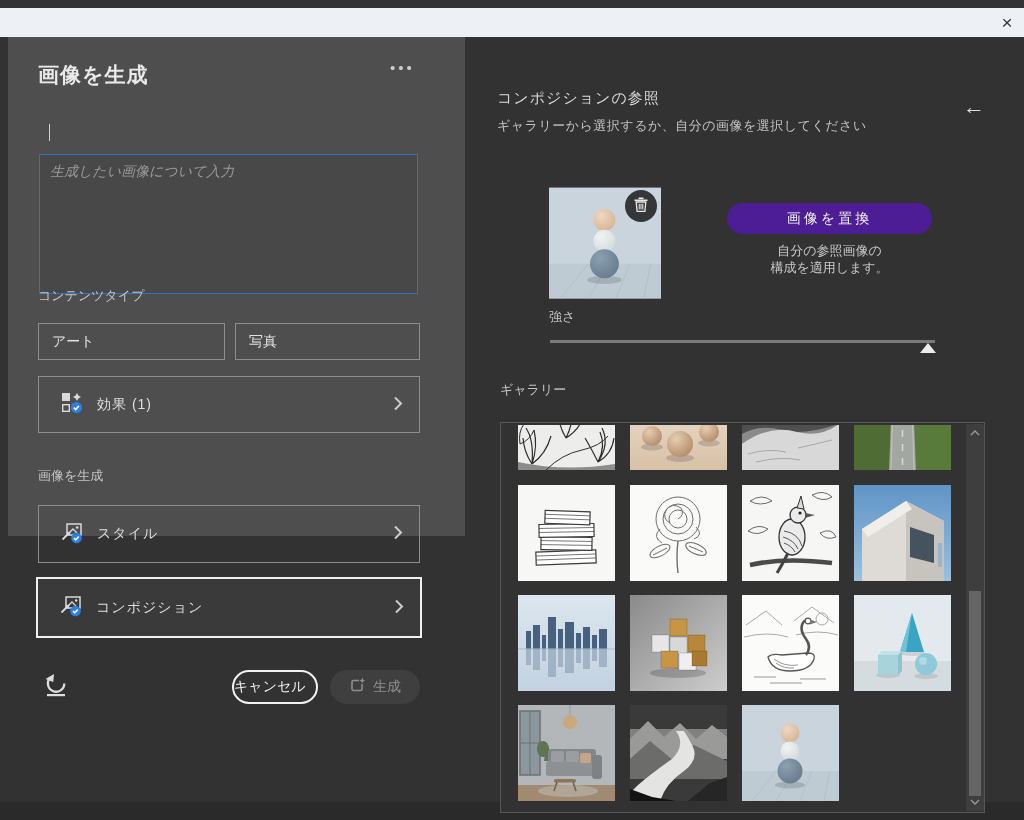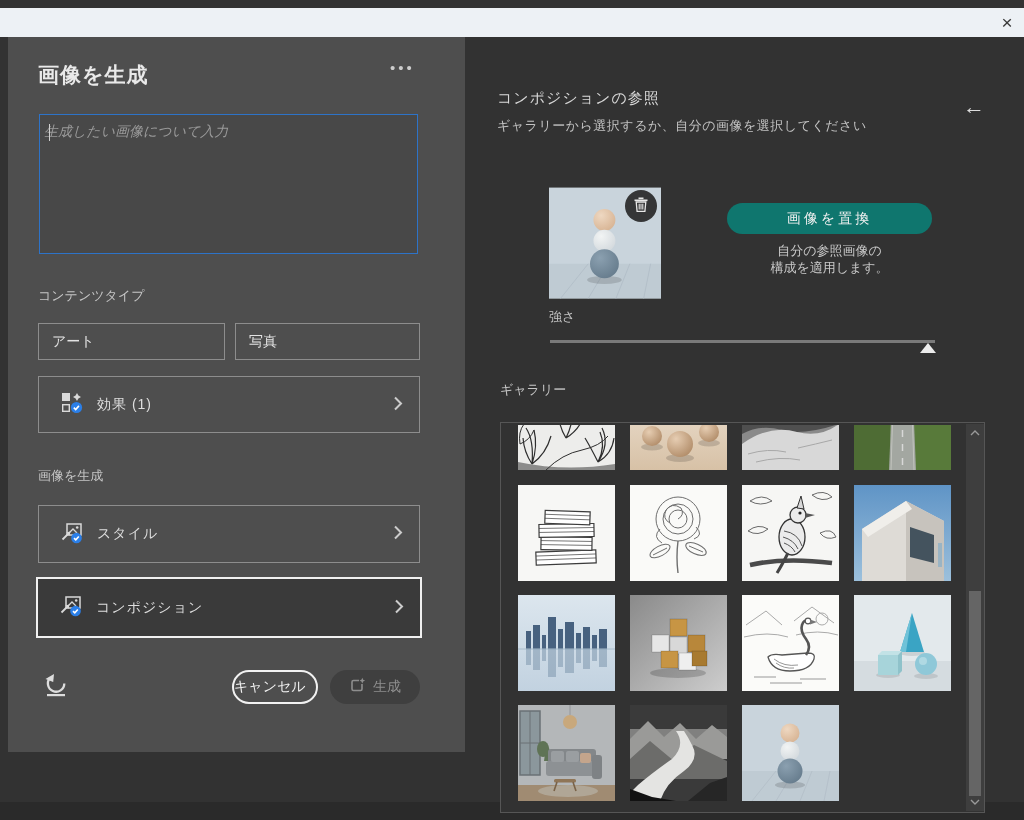--- a/index.html
+++ b/index.html
@@ -7,30 +7,30 @@
   #stage{position:relative;width:1024px;height:820px;background:#2a2a2a;}
 
   
   #top-strip{position:absolute;left:0;top:0;width:1024px;height:8px;background:#333333;}
   #titlebar{position:absolute;left:0;top:8px;width:1024px;height:29px;background:#edf1f5;}
   #close-btn{position:absolute;right:4px;top:2px;width:26px;height:25px;color:#3a3a3a;
     font-size:19px;line-height:25px;text-align:center;cursor:pointer;}
 
   
   #dialog{position:absolute;left:0;top:37px;width:1024px;height:765px;background:#323232;}
-  #left-pane{position:absolute;left:8px;top:0;width:457px;height:715px;background:#4e4e4e;}
+  #left-pane{position:absolute;left:8px;top:0;width:457px;height:499px;background:#4e4e4e;}
 
   .lbl{color:#c6c6c6;font-size:13px;}
   #lp-title{position:absolute;left:30px;top:24px;color:#e9e9e9;font-size:21px;font-weight:bold;letter-spacing:1px;}
   #lp-more{position:absolute;left:382px;top:22px;color:#cccccc;font-size:15px;letter-spacing:3px;cursor:pointer;}
 
   #prompt-box{position:absolute;left:31px;top:77px;width:379px;height:140px;}
   #prompt-box textarea{width:100%;height:100%;box-sizing:border-box;background:#484848;
-    border:1.5px solid #2d73c8;color:#dddddd;font-size:14px;padding:8px 4px;resize:none;outline:none;
-    font-family:"Liberation Sans","DejaVu Sans",sans-serif;}
+    border:1.5px solid #2d73c8;color:#dddddd;font-size:14px;padding:8px 10px;resize:none;outline:none;
+    font-family:"Liberation Sans","DejaVu Sans",sans-serif;margin-top:40px;}
   #prompt-box textarea::placeholder{color:#9a9a9a;font-style:italic;}
   #caret{position:absolute;left:10px;top:10px;width:1px;height:17px;background:#d0d0d0;}
 
   #ct-label{position:absolute;left:30px;top:250px;}
   .opt-btn{position:absolute;top:286px;height:37px;border:1px solid #8d8d8d;background:transparent;
     color:#e3e3e3;font-size:14px;box-sizing:border-box;display:flex;align-items:center;padding-left:13px;cursor:pointer;}
   #opt-art{left:30px;width:187px;}
   #opt-photo{left:227px;width:185px;}
 
   .panel-btn{position:absolute;left:30px;width:382px;border:1px solid #8d8d8d;background:transparent;
@@ -55,21 +55,21 @@
   #rp-subtitle{position:absolute;left:497px;top:80px;color:#c3c3c3;font-size:13px;letter-spacing:0.5px;}
   #back-btn{position:absolute;left:960px;top:57px;width:28px;height:26px;color:#dddddd;font-size:22px;
     line-height:26px;text-align:center;cursor:pointer;}
 
   #sel-thumb{position:absolute;left:549px;top:150px;width:112px;height:112px;cursor:pointer;}
   #selected-ref-art{width:112px;height:112px;}
   #selected-ref-art svg{width:100%;height:100%;display:block;}
   #trash-btn{position:absolute;left:625px;top:153px;width:32px;height:32px;border-radius:50%;
     background:rgba(40,40,40,0.92);display:flex;align-items:center;justify-content:center;cursor:pointer;}
 
-  #replace-btn{position:absolute;left:727px;top:166px;width:205px;height:31px;background:#0f766e;
+  #replace-btn{position:absolute;left:727px;top:166px;width:205px;height:31px;background:#4c1d95;
     border-radius:16px;color:#f0f0f0;font-size:14px;letter-spacing:3px;display:flex;align-items:center;
     justify-content:center;cursor:pointer;}
   #replace-desc{position:absolute;left:727px;top:205px;width:205px;text-align:center;color:#c9c9c9;
     font-size:13px;line-height:17px;}
 
   #strength-label{position:absolute;left:549px;top:271px;}
   #strength-track{position:absolute;left:550px;top:303px;width:385px;height:3px;background:#7a7a7a;cursor:pointer;}
   #strength-handle{position:absolute;left:920px;top:306px;width:0;height:0;cursor:pointer;
     border-left:8px solid transparent;border-right:8px solid transparent;border-bottom:10px solid #ececec;}
 

